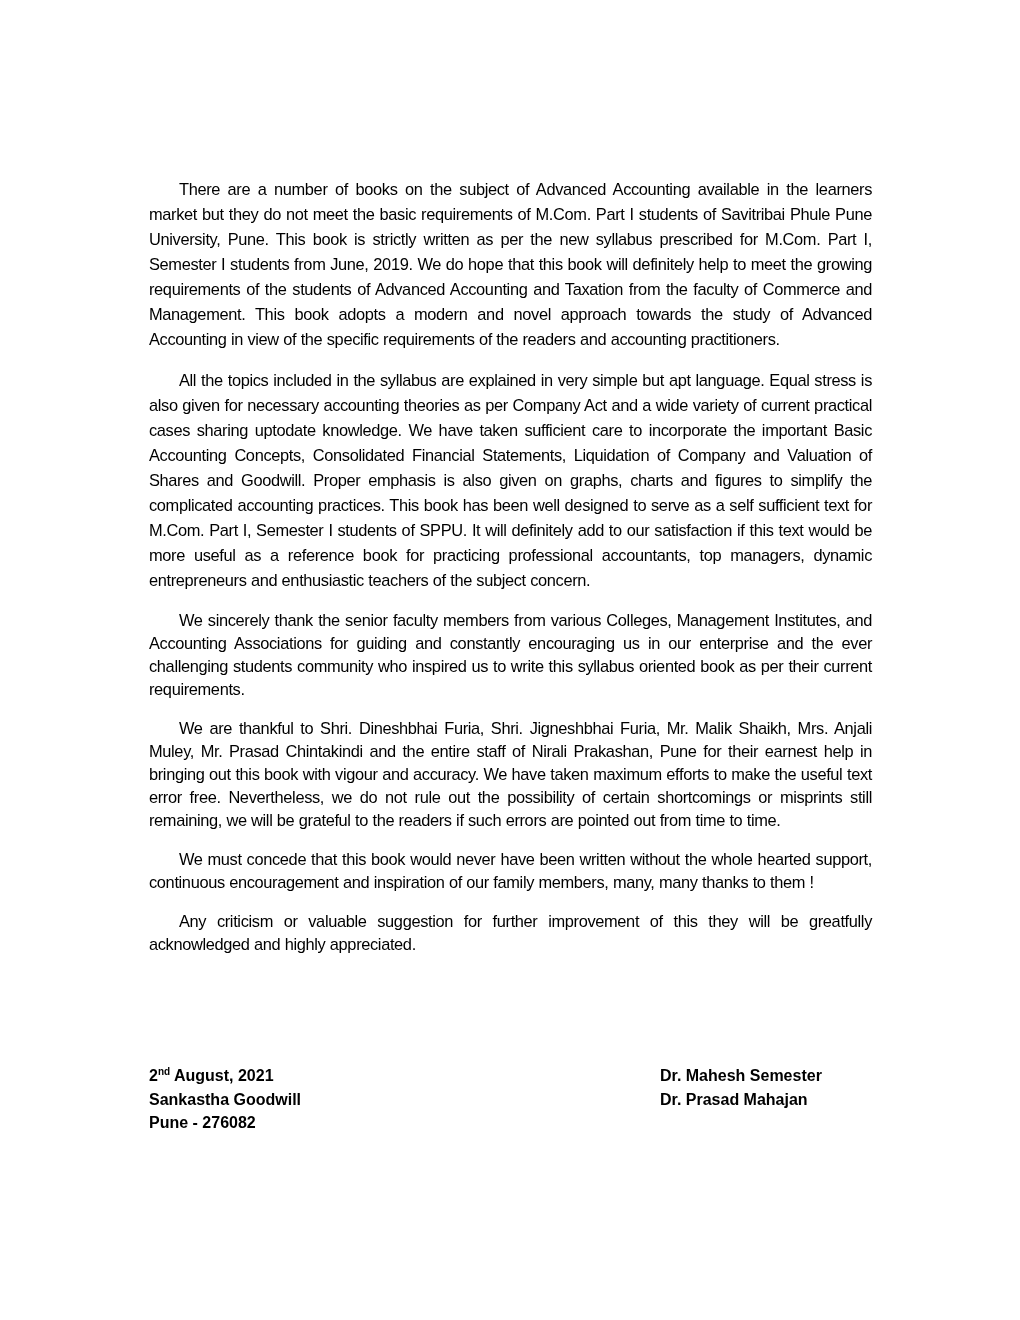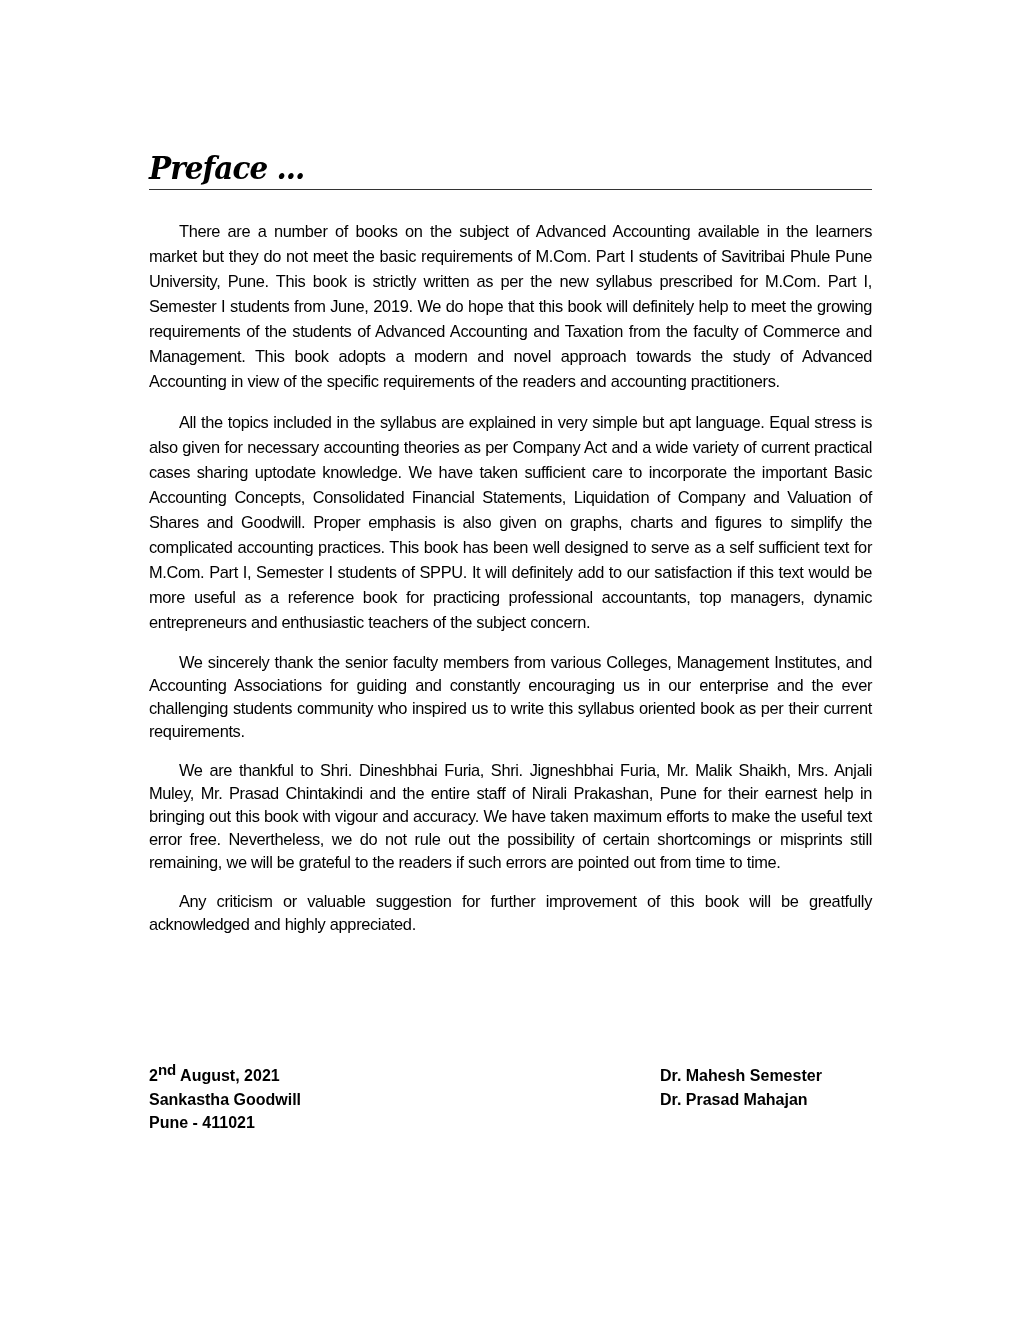--- a/index.html
+++ b/index.html
@@ -72,45 +72,43 @@
     .sign-right {
       position: absolute;
       left: 511px;
       top: 0;
     }
     .sign-line {
       display: block;
       white-space: nowrap;
     }
     sup {
-      font-size: 15px;
+      font-size: 10px;
       vertical-align: 6px;
       line-height: 0;
     }
   </style>
 </head>
 <body>
 
 <div class="page">
-  <div class="heading">
-    <div class="heading-text">Preface ...</div>
-  </div>
 
   <div class="body-text">
     <p class="para">There are a number of books on the subject of Advanced Accounting available in the learners market but they do not meet the basic requirements of M.Com. Part I students of Savitribai Phule Pune University, Pune. This book is strictly written as per the new syllabus prescribed for M.Com. Part I, Semester I students from June, 2019. We do hope that this book will definitely help to meet the growing requirements of the students of Advanced Accounting and Taxation from the faculty of Commerce and Management. This book adopts a modern and novel approach towards the study of Advanced Accounting in view of the specific requirements of the readers and accounting practitioners.</p>
     <p class="para">All the topics included in the syllabus are explained in very simple but apt language. Equal stress is also given for necessary accounting theories as per Company Act and a wide variety of current practical cases sharing uptodate knowledge. We have taken sufficient care to incorporate the important Basic Accounting Concepts, Consolidated Financial Statements, Liquidation of Company and Valuation of Shares and Goodwill. Proper emphasis is also given on graphs, charts and figures to simplify the complicated accounting practices. This book has been well designed to serve as a self sufficient text for M.Com. Part I, Semester I students of SPPU. It will definitely add to our satisfaction if this text would be more useful as a reference book for practicing professional accountants, top managers, dynamic entrepreneurs and enthusiastic teachers of the subject concern.</p>
     <p class="para tight">We sincerely thank the senior faculty members from various Colleges, Management Institutes, and Accounting Associations for guiding and constantly encouraging us in our enterprise and the ever challenging students community who inspired us to write this syllabus oriented book as per their current requirements.</p>
     <p class="para tight">We are thankful to Shri. Dineshbhai Furia, Shri. Jigneshbhai Furia, Mr. Malik Shaikh, Mrs. Anjali Muley, Mr. Prasad Chintakindi and the entire staff of Nirali Prakashan, Pune for their earnest help in bringing out this book with vigour and accuracy. We have taken maximum efforts to make the useful text error free. Nevertheless, we do not rule out the possibility of certain shortcomings or misprints still remaining, we will be grateful to the readers if such errors are pointed out from time to time.</p>
-    <p class="para tight">Any criticism or valuable suggestion for further improvement of this book will be greatfully acknowledged and highly appreciated.</p>
+    <p class="para tight">We must concede that this book would never have been written without the whole hearted support, continuous encouragement and inspiration of our family members, many, many thanks to them !</p>
+    <p class="para tight">Any criticism or valuable suggestion for further improvement of this they will be greatfully acknowledged and highly appreciated.</p>
   </div>
 </div>
 
 <div class="sign">
   <div class="sign-left">
     <span class="sign-line"><span>2</span><sup>nd</sup><span> August, 2021</span></span>
     <span class="sign-line">Sankastha Goodwill</span>
-    <span class="sign-line">Pune - 411021</span>
+    <span class="sign-line">Pune - 276082</span>
   </div>
   <div class="sign-right">
     <span class="sign-line">Dr. Mahesh Semester</span>
     <span class="sign-line">Dr. Prasad Mahajan</span>
   </div>
 </div>
 
 </body></html>

